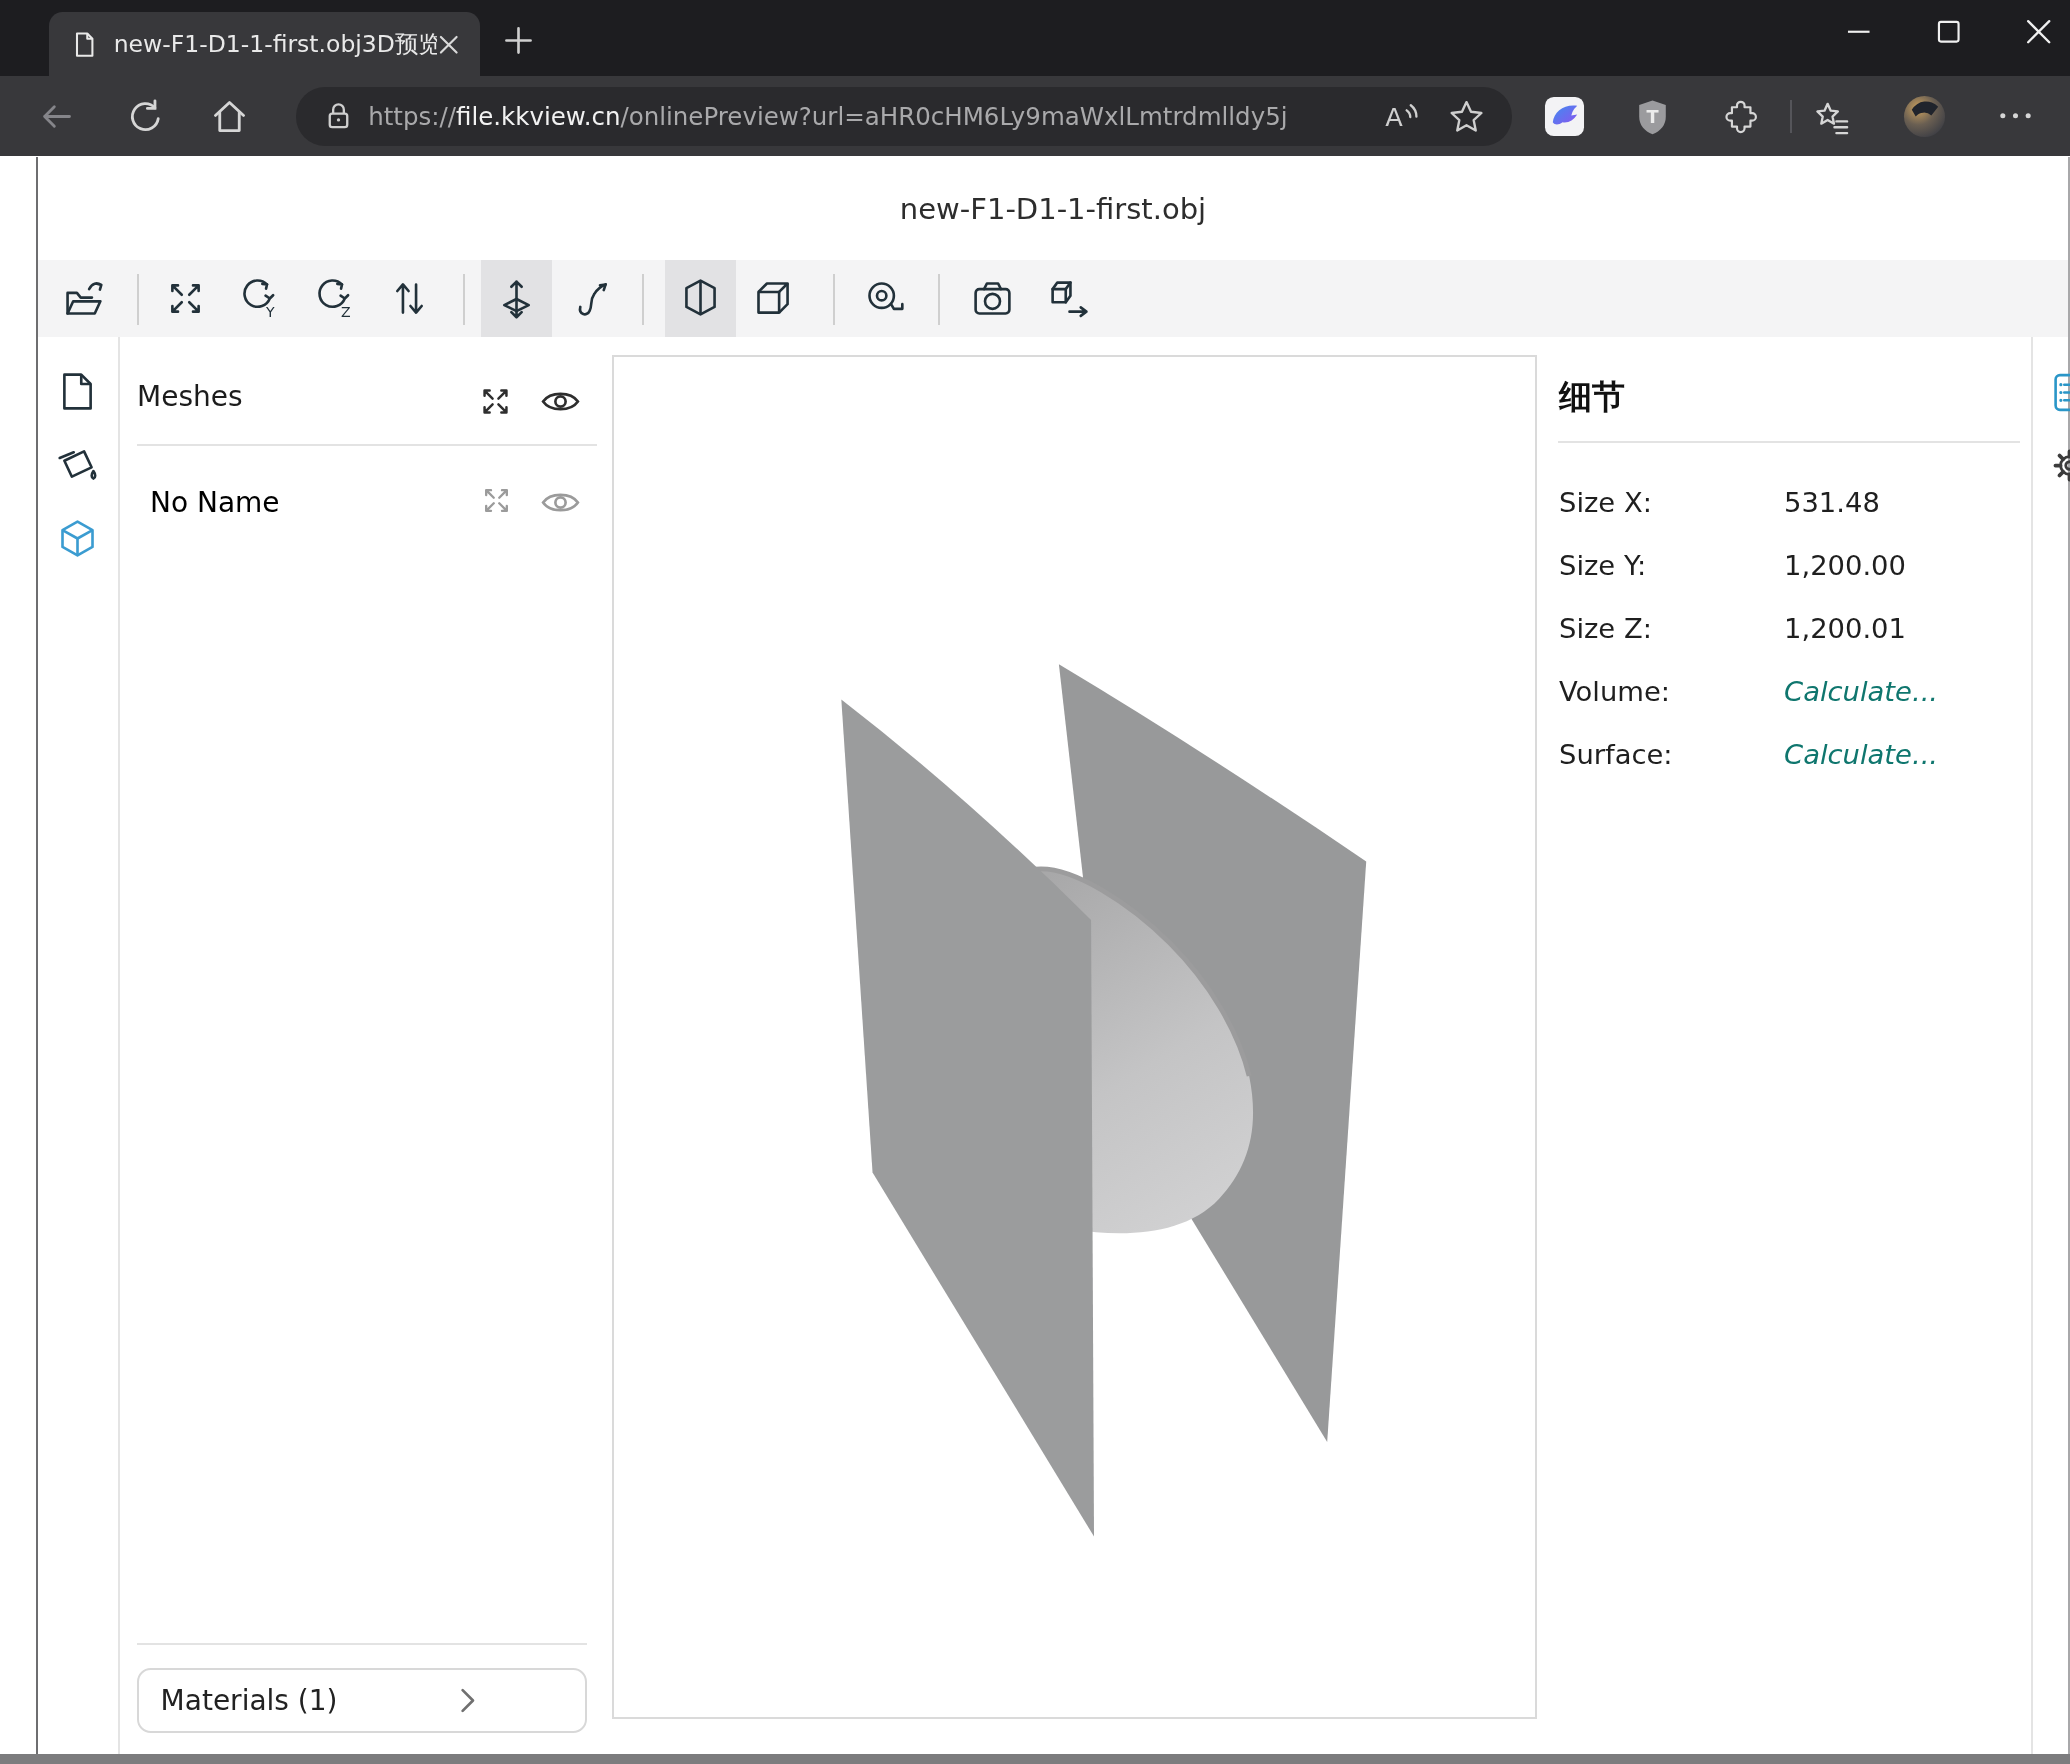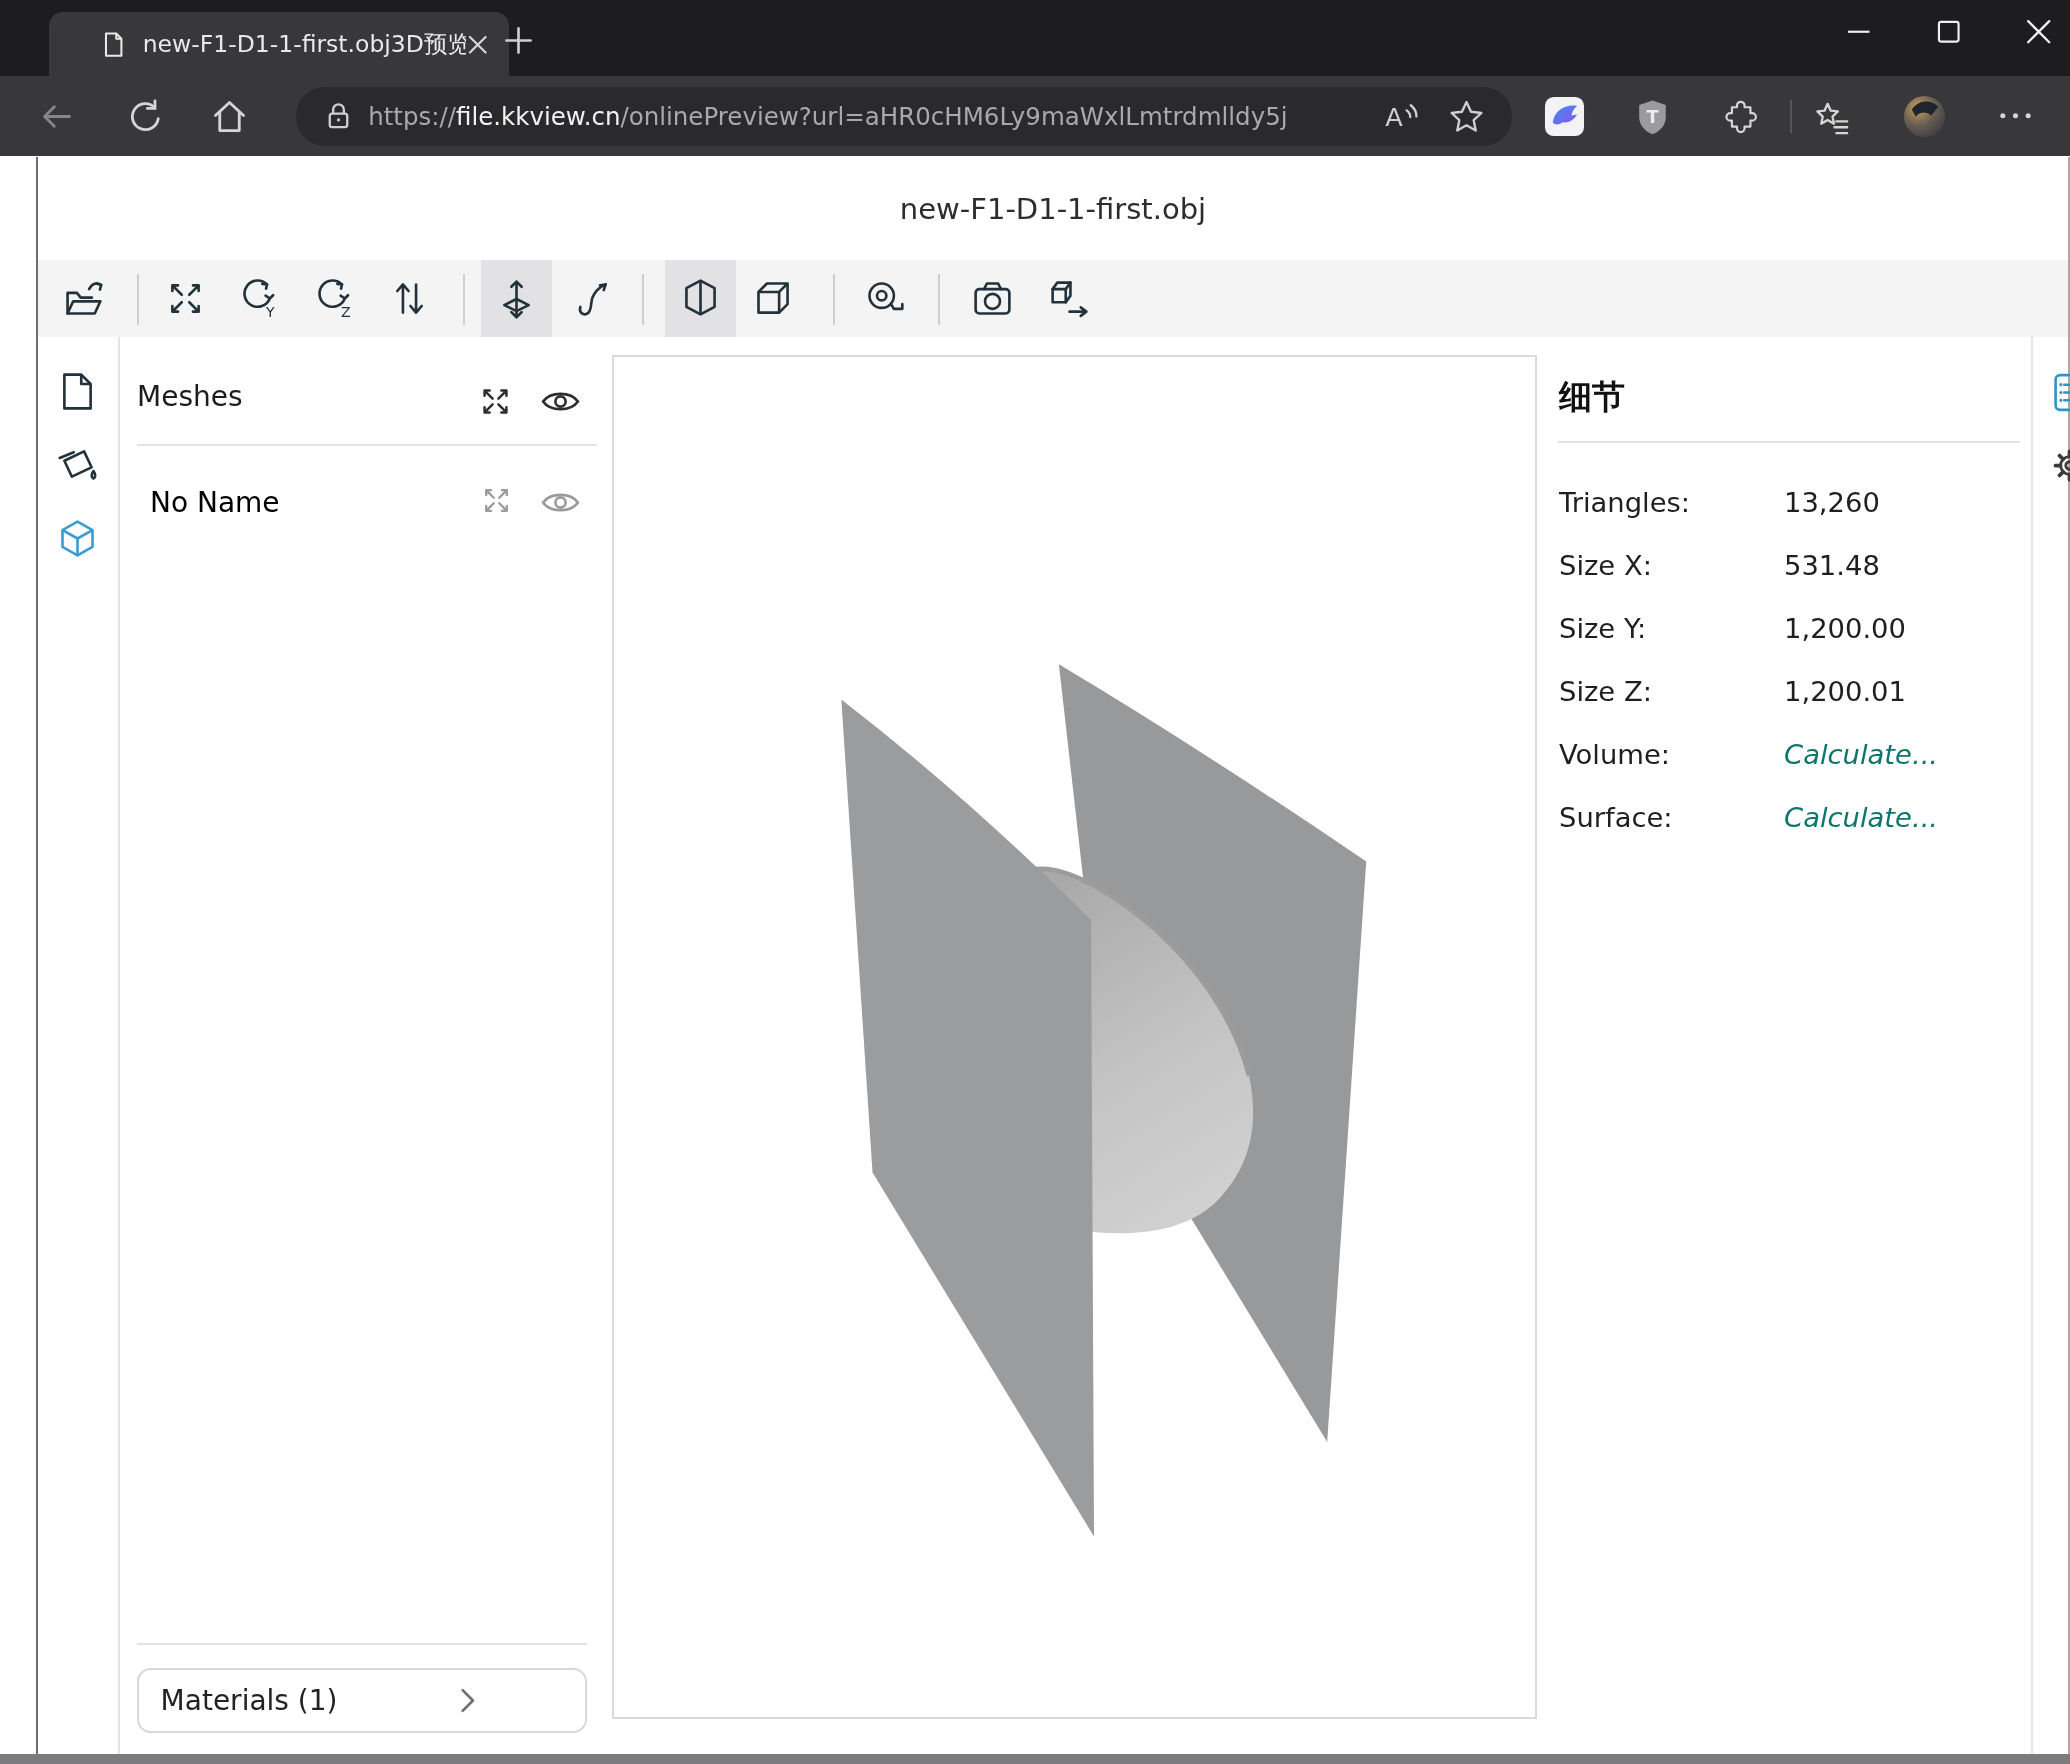--- a/index.html
+++ b/index.html
@@ -4,21 +4,21 @@
 <style>
   html,body{margin:0;padding:0;background:#e8e8e8;}
   .stage{position:relative;width:2070px;height:1764px;overflow:hidden;background:#fff;
          font-family:"DejaVu Sans","Liberation Sans",sans-serif;}
   svg{display:block;}
   .ic{display:inline-flex;align-items:center;justify-content:center;}
 
   
   .tabstrip{position:absolute;left:0;top:0;right:0;height:76px;background:#1d1d20;}
   .tab{position:absolute;left:49px;top:11.8px;width:431px;height:65px;background:#38383b;
-       border-radius:13.7px 13.7px 0 0;display:flex;align-items:center;color:#e9e9e9;padding-left:29px;}
+       border-radius:13.7px 13.7px 0 0;display:flex;align-items:center;color:#e9e9e9;}
   .tab-title{flex:1;margin-left:15.7px;font-size:23.5px;white-space:nowrap;overflow:hidden;}
   .newtab{position:absolute;left:502px;top:23.5px;}
   .wincontrols{position:absolute;right:7.8px;top:0;height:63px;display:flex;align-items:center;gap:43px;}
   .winbtn{width:47px;height:47px;display:flex;align-items:center;justify-content:center;}
 
   .navbar{position:absolute;left:0;top:76px;right:0;height:80px;background:#38383b;}
   .nav-abs{position:absolute;}
   .urlpill{position:absolute;left:296px;top:10.8px;width:1216px;height:59px;border-radius:29px;
            background:#2a2a2d;display:flex;align-items:center;}
   .url-text{margin-left:13.7px;font-size:24.5px;color:#a9a9ab;white-space:nowrap;overflow:hidden;max-width:921px;}
@@ -404,24 +404,20 @@
         <path d="M432 524 C470 520 530 560 570 600 C610 640 640 690 651 736" fill="none" stroke="#9c9c9d" stroke-width="5"></path>
 
         <path d="M233 350 Q360 448 489 576 L492 1208 L265 835 Z" fill="#9b9c9d"></path>
       </svg>
     </div>
 
     <div class="dp-title">细节</div>
     <div class="dp-div"></div>
     <div class="details-rows">
       <div class="d-row">
-        <span class="d-label">Triangles:</span>
-        <span class="d-value">13,260</span>
-      </div>
-      <div class="d-row">
         <span class="d-label">Size X:</span>
         <span class="d-value">531.48</span>
       </div>
       <div class="d-row">
         <span class="d-label">Size Y:</span>
         <span class="d-value">1,200.00</span>
       </div>
       <div class="d-row">
         <span class="d-label">Size Z:</span>
         <span class="d-value">1,200.01</span>

